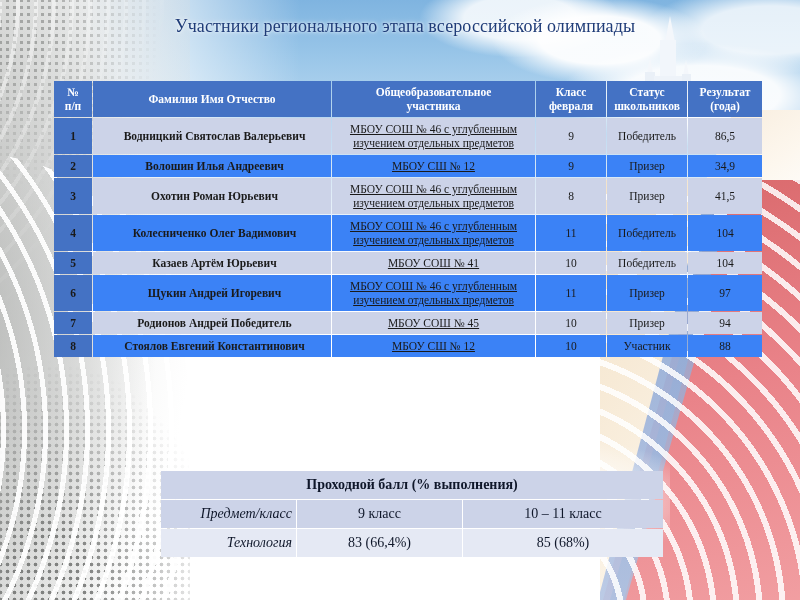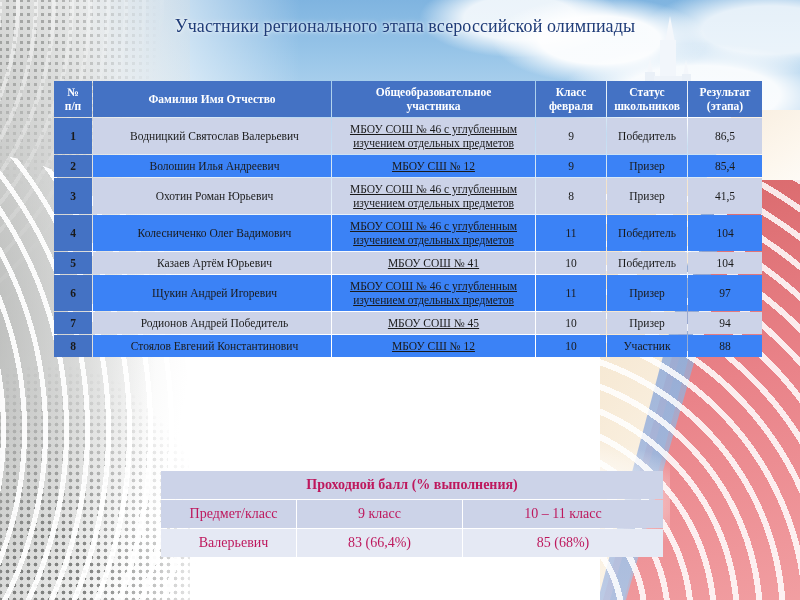--- a/index.html
+++ b/index.html
@@ -122,37 +122,37 @@
     background:#4472c4;color:#ffffff;font-weight:bold;font-size:11.5px;
     line-height:14px;padding:4px 2px;text-align:center;vertical-align:middle;
   }
   .main-table td{
     font-size:11.5px;color:#1a1a1a;text-align:center;vertical-align:middle;
     padding:4px 4px;line-height:14px;
   }
   .main-table tbody tr.odd td{background:#ccd3e8;}
   .main-table tbody tr.even td{background:#3b82f6;}
   .c-num{background:#4472c4 !important;color:#ffffff;font-weight:bold;font-size:12px;}
-  .c-name{text-align:center;color:#1f3c78;font-weight:normal;font-size:12.5px;padding-left:9px !important;}
+  .c-name{text-align:center;color:#1f3c78;font-weight:bold;font-size:12.5px;padding-left:9px !important;}
   .c-school{font-size:11px;line-height:13.5px;text-decoration:underline;}
 
   
   .score-table{
     position:absolute;left:160px;top:470px;width:500px;
     border-collapse:separate;border-spacing:1.5px;table-layout:fixed;
   }
   .score-title{
     background:#4472c4;color:#ffffff;font-weight:bold;font-size:15px;
     text-align:center;padding:6px 4px;
   }
   .score-table td{
-    background:#ccd3e8;color:#be185d;font-size:14px;text-align:center;padding:6px 4px;
+    background:#ccd3e8;color:#0f172a;font-size:14px;text-align:center;padding:6px 4px;
   }
   .score-table tr.r2 td{background:#e5e9f4;}
-  .score-table td.lbl{text-align:center;padding-left:14px;}
+  .score-table td.lbl{text-align:right;padding-left:14px;font-style:italic;}
 </style>
 </head>
 <body>
 
 <div class="bg">
   <div class="sky"></div>
   <div class="sky-mask-left"></div>
 
   <div class="tower">
     <div class="tw-spire"></div>
@@ -211,40 +211,40 @@
       <th>
         <div>Класс</div>
         <div>февраля</div>
       </th>
       <th>
         <div>Статус</div>
         <div>школьников</div>
       </th>
       <th>
         <div>Результат</div>
-        <div>(этапа)</div>
+        <div>(года)</div>
       </th>
     </tr>
   </thead>
   <tbody id="main-tbody">
       <tr class="odd">
         <td class="c-num">1</td>
         <td class="c-name">Водницкий Святослав Валерьевич</td>
         <td class="c-school">МБОУ СОШ № 46 с углубленным изучением отдельных предметов</td>
         <td>9</td>
         <td>Победитель</td>
         <td>86,5</td>
       </tr>
       <tr class="even">
         <td class="c-num">2</td>
         <td class="c-name">Волошин Илья Андреевич</td>
         <td class="c-school">МБОУ СШ № 12</td>
         <td>9</td>
         <td>Призер</td>
-        <td>85,4</td>
+        <td>34,9</td>
       </tr>
       <tr class="odd">
         <td class="c-num">3</td>
         <td class="c-name">Охотин Роман Юрьевич</td>
         <td class="c-school">МБОУ СОШ № 46 с углубленным изучением отдельных предметов</td>
         <td>8</td>
         <td>Призер</td>
         <td>41,5</td>
       </tr>
       <tr class="even">
@@ -299,18 +299,18 @@
   <tbody>
     <tr>
       <td class="score-title" colspan="3">Проходной балл (% выполнения)</td>
     </tr>
     <tr class="r1">
       <td class="lbl">Предмет/класс</td>
       <td>9 класс</td>
       <td>10 – 11 класс</td>
     </tr>
     <tr class="r2">
-      <td class="lbl">Валерьевич</td>
+      <td class="lbl">Технология</td>
       <td>83 (66,4%)</td>
       <td>85 (68%)</td>
     </tr>
   </tbody>
 </table>
 
 </body></html>

